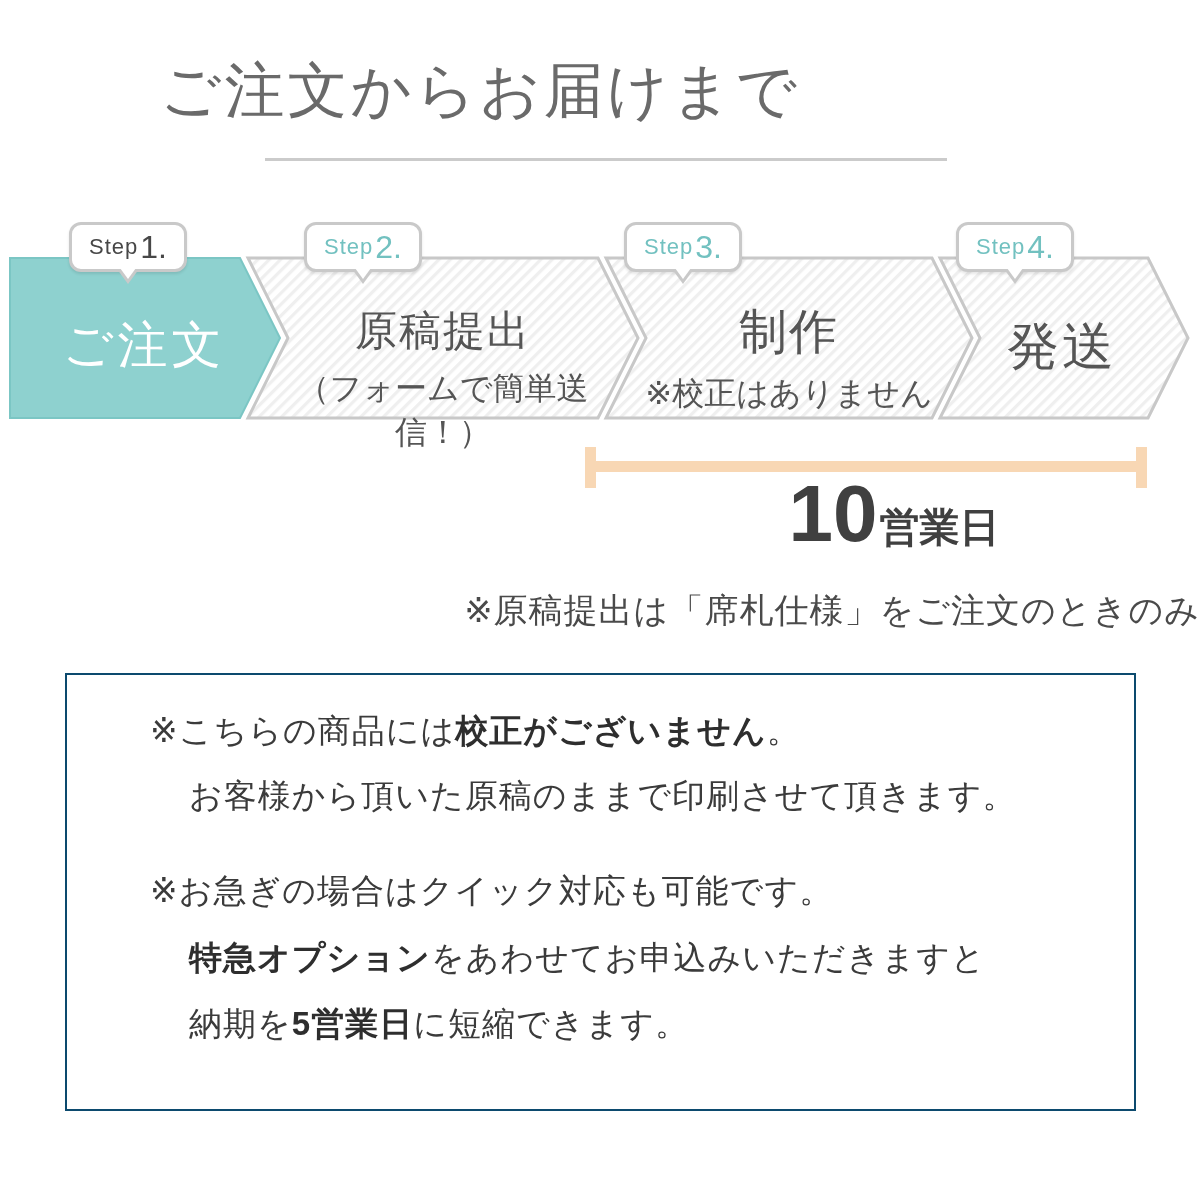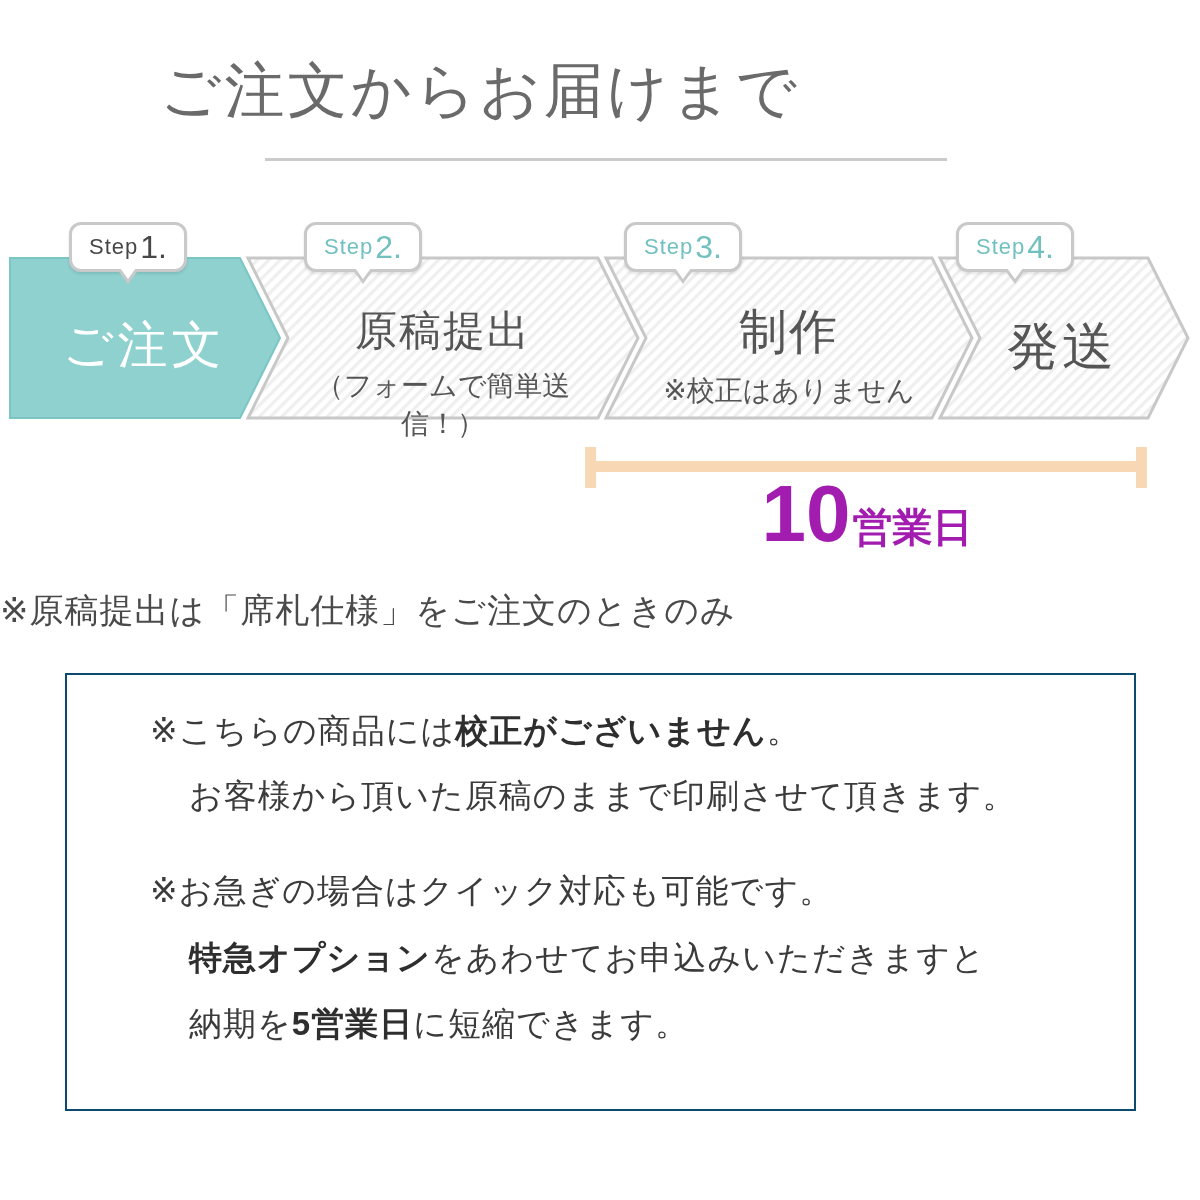--- a/index.html
+++ b/index.html
@@ -42,35 +42,35 @@
   .badge-teal{color:#72c1c0;}
   .b1{left:69px;} .b2{left:304px;} .b3{left:624px;} .b4{left:956px;}
   
   .arrow-label{position:absolute;text-align:center;color:#555;z-index:3;}
   .al-1{left:19px;width:250px;top:312px;font-size:50px;color:#ffffff;letter-spacing:4px;}
   .al-2{left:293px;width:300px;top:303px;}
   .al-2 .main{font-size:42px;letter-spacing:2px;}
   .al-3{left:639px;width:300px;top:300px;}
   .al-3 .main{font-size:48px;letter-spacing:2px;}
   .al-4{left:937px;width:250px;top:312px;font-size:52px;letter-spacing:3px;}
-  .sub{font-size:28px;margin-top:8px;color:#555;}
+  .sub{font-size:32px;margin-top:8px;color:#555;}
   
   .bracket-bar{position:absolute;left:585px;top:461px;width:562px;height:11px;background:#f8d7b4;}
   .bracket-cap{position:absolute;top:447px;width:11px;height:41px;background:#f8d7b4;}
   .cap-left{left:585px;} .cap-right{left:1136px;}
   .duration{
-    position:absolute;left:586px;top:474px;width:562px;
+    position:absolute;left:613px;top:474px;width:562px;
     display:flex;justify-content:center;align-items:baseline;
-    color:#a21caf;
+    color:#404040;
   }
   .duration-number{font-size:80px;font-weight:bold;line-height:1.0;}
   .duration-unit{font-size:40px;font-weight:bold;margin-left:2px;}
   
   .flow-note{
-    position:absolute;top:588px;left:0;width:1200px;text-align:left;
+    position:absolute;top:588px;left:0;width:1200px;text-align:right;
     font-size:34px;color:#4a4a4a;letter-spacing:1px;
   }
   
   .info-box{
     position:absolute;left:65px;top:673px;width:1071px;height:438px;
     box-sizing:border-box;border:2px solid #0c4a6e;background:#fff;
   }
   .info-line{position:absolute;font-size:33px;color:#3b3b3b;letter-spacing:1px;white-space:nowrap;}
   .info-line b{font-weight:bold;color:#2e2e2e;}
   .il-1{left:83px;top:34px;}

